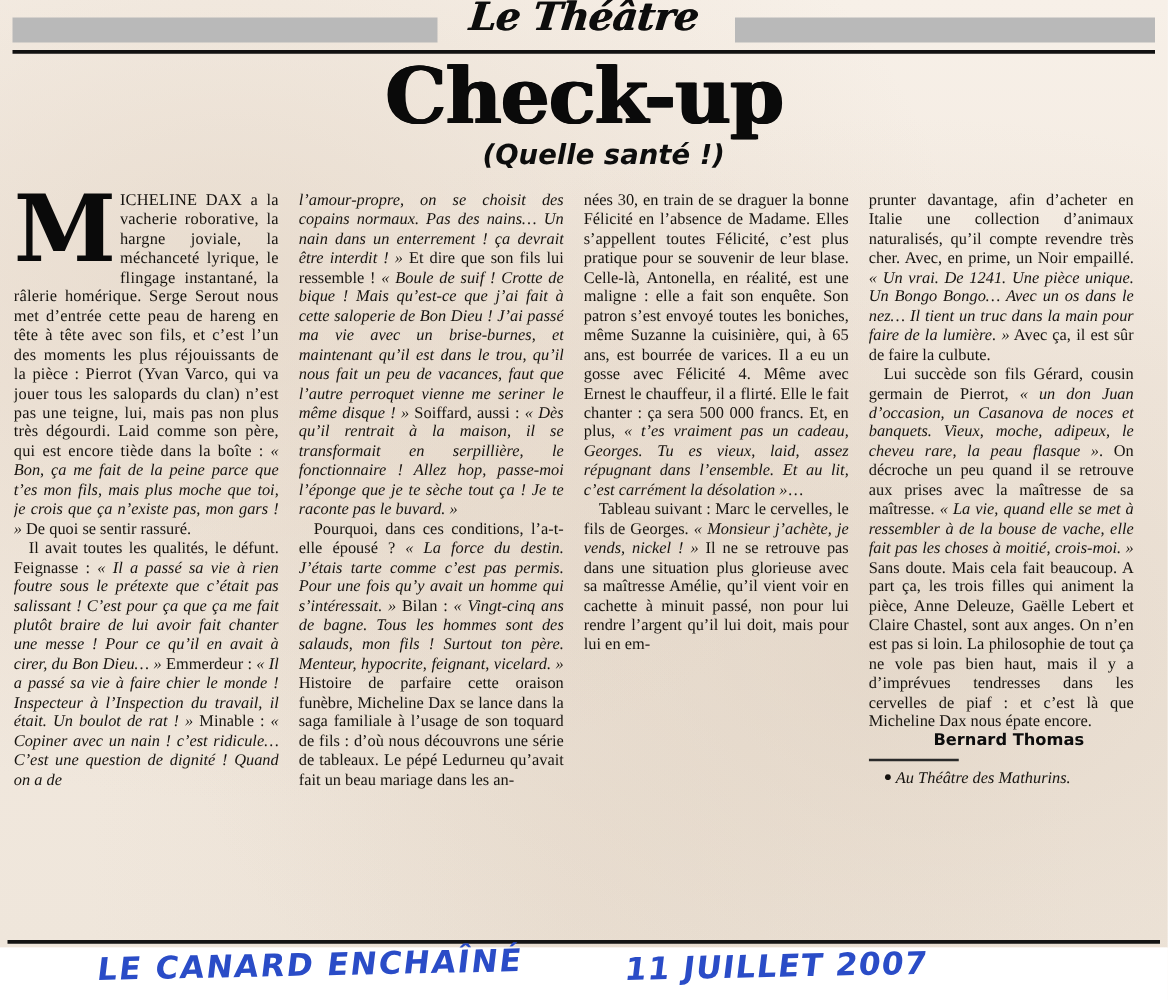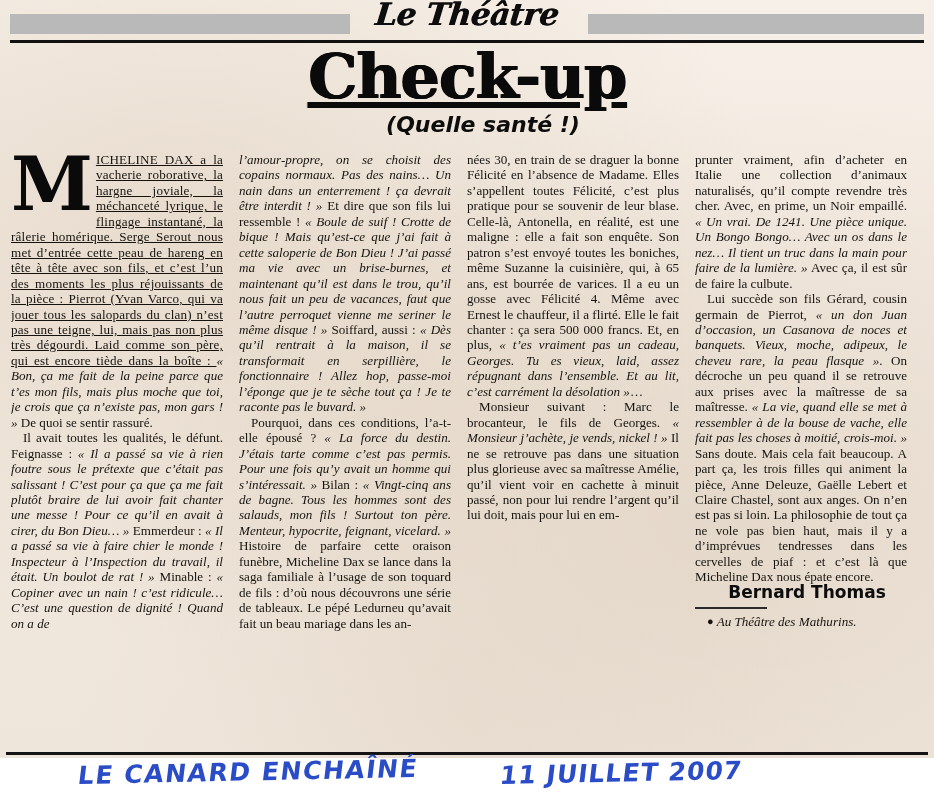--- a/index.html
+++ b/index.html
@@ -72,21 +72,20 @@
     left: 0; top: 44px;
     width: 934px;
     text-align: center;
     font-family: "DejaVu Serif", serif;
     font-weight: bold;
     font-size: 62px;
     line-height: 66px;
     letter-spacing: -1px;
     color: #0a0a0a;
     text-shadow: 1px 0 0 #0a0a0a, -0.5px 0 0 #0a0a0a;
-    text-decoration: underline;
   }
   #subhead {
     position: absolute;
     left: 16px; top: 112px;
     width: 934px;
     text-align: center;
     font-family: "DejaVu Sans", sans-serif;
     font-weight: bold;
     font-style: italic;
     font-size: 22px;
@@ -109,40 +108,40 @@
     line-height: 15.45px;
     text-align: justify;
     text-justify: inter-word;
     color: #16130f;
     hyphens: manual;
     overflow: hidden;
   }
   .col p { margin: 0; text-indent: 12px; }
   .col p.first { text-indent: 0; }
   .col i, .col em { }
-  .caps { letter-spacing: 0.2px; text-decoration: underline; }
+  .caps { letter-spacing: 0.2px; }
 
   
   .dropcap {
     float: left;
     font-family: "DejaVu Serif", serif;
     font-weight: bold;
     font-size: 74px;
     line-height: 60px;
     margin: 2px 3px 0 0;
     color: #0a0a0a;
   }
 
   
   .byline {
     margin-top: 3px;
     text-align: center;
     font-family: "DejaVu Sans", sans-serif;
     font-weight: bold;
-    font-size: 17px;
+    font-size: 13px;
     text-indent: 0;
     color: #0d0d0d;
   }
   .byline-rule {
     width: 72px;
     height: 1.6px;
     background: #2a2a2a;
     margin: 7px 0 5px 0;
   }
   .venue {
@@ -210,25 +209,25 @@
       <p><span>Il avait toutes les qualités, le défunt. Feignasse : </span><i>« Il a passé sa vie à rien foutre sous le prétexte que c’était pas salissant ! C’est pour ça que ça me fait plutôt braire de lui avoir fait chanter une messe ! Pour ce qu’il en avait à cirer, du Bon Dieu… »</i><span> Emmerdeur : </span><i>« Il a passé sa vie à faire chier le monde ! Inspecteur à l’Inspection du travail, il était. Un boulot de rat ! »</i><span> Minable : </span><i>« Copiner avec un nain ! c’est ridicule… C’est une question de dignité ! Quand on a de</i></p>
     </div>
 
     <div class="col">
       <p class="first"><i>l’amour-propre, on se choisit des copains normaux. Pas des nains… Un nain dans un enterrement ! ça devrait être interdit ! »</i><span> Et dire que son fils lui ressemble ! </span><i>« Boule de suif ! Crotte de bique ! Mais qu’est-ce que j’ai fait à cette saloperie de Bon Dieu ! J’ai passé ma vie avec un brise-burnes, et maintenant qu’il est dans le trou, qu’il nous fait un peu de vacances, faut que l’autre perroquet vienne me seriner le même disque ! »</i><span> Soiffard, aussi : </span><i>« Dès qu’il rentrait à la maison, il se transformait en serpillière, le fonctionnaire ! Allez hop, passe-moi l’éponge que je te sèche tout ça ! Je te raconte pas le buvard. »</i></p>
       <p><span>Pourquoi, dans ces conditions, l’a-t-elle épousé ? </span><i>« La force du destin. J’étais tarte comme c’est pas permis. Pour une fois qu’y avait un homme qui s’intéressait. »</i><span> Bilan : </span><i>« Vingt-cinq ans de bagne. Tous les hommes sont des salauds, mon fils ! Surtout ton père. Menteur, hypocrite, feignant, vicelard. »</i><span> Histoire de parfaire cette oraison funèbre, Micheline Dax se lance dans la saga familiale à l’usage de son toquard de fils : d’où nous découvrons une série de tableaux. Le pépé Ledurneu qu’avait fait un beau mariage dans les an-</span></p>
     </div>
 
     <div class="col">
       <p class="first"><span>nées 30, en train de se draguer la bonne Félicité en l’absence de Madame. Elles s’appellent toutes Félicité, c’est plus pratique pour se souvenir de leur blase. Celle-là, Antonella, en réalité, est une maligne : elle a fait son enquête. Son patron s’est envoyé toutes les boniches, même Suzanne la cuisinière, qui, à 65 ans, est bourrée de varices. Il a eu un gosse avec Félicité 4. Même avec Ernest le chauffeur, il a flirté. Elle le fait chanter : ça sera 500 000 francs. Et, en plus, </span><i>« t’es vraiment pas un cadeau, Georges. Tu es vieux, laid, assez répugnant dans l’ensemble. Et au lit, c’est carrément la désolation »</i><span>…</span></p>
-      <p><span>Monsieur suivant : Marc le brocanteur, le fils de Georges. </span><i>« Monsieur j’achète, je vends, nickel ! »</i><span> Il ne se retrouve pas dans une situation plus glorieuse avec sa maîtresse Amélie, qu’il vient voir en cachette à minuit passé, non pour lui rendre l’argent qu’il lui doit, mais pour lui en em-</span></p>
-    </div>
-
-    <div class="col">
-      <p class="first"><span>prunter vraiment, afin d’acheter en Italie une collection d’animaux naturalisés, qu’il compte revendre très cher. Avec, en prime, un Noir empaillé. </span><i>« Un vrai. De 1241. Une pièce unique. Un Bongo Bongo… Avec un os dans le nez… Il tient un truc dans la main pour faire de la lumière. »</i><span> Avec ça, il est sûr de faire la culbute.</span></p>
+      <p><span>Tableau suivant : Marc le cervelles, le fils de Georges. </span><i>« Monsieur j’achète, je vends, nickel ! »</i><span> Il ne se retrouve pas dans une situation plus glorieuse avec sa maîtresse Amélie, qu’il vient voir en cachette à minuit passé, non pour lui rendre l’argent qu’il lui doit, mais pour lui en em-</span></p>
+    </div>
+
+    <div class="col">
+      <p class="first"><span>prunter davantage, afin d’acheter en Italie une collection d’animaux naturalisés, qu’il compte revendre très cher. Avec, en prime, un Noir empaillé. </span><i>« Un vrai. De 1241. Une pièce unique. Un Bongo Bongo… Avec un os dans le nez… Il tient un truc dans la main pour faire de la lumière. »</i><span> Avec ça, il est sûr de faire la culbute.</span></p>
       <p><span>Lui succède son fils Gérard, cousin germain de Pierrot, </span><i>« un don Juan d’occasion, un Casanova de noces et banquets. Vieux, moche, adipeux, le cheveu rare, la peau flasque »</i><span>. On décroche un peu quand il se retrouve aux prises avec la maîtresse de sa maîtresse. </span><i>« La vie, quand elle se met à ressembler à de la bouse de vache, elle fait pas les choses à moitié, crois-moi. »</i><span> Sans doute. Mais cela fait beaucoup. A part ça, les trois filles qui animent la pièce, Anne Deleuze, Gaëlle Lebert et Claire Chastel, sont aux anges. On n’en est pas si loin. La philosophie de tout ça ne vole pas bien haut, mais il y a d’imprévues tendresses dans les cervelles de piaf : et c’est là que Micheline Dax nous épate encore.</span></p>
       <p class="byline">Bernard Thomas</p>
       <div class="byline-rule"></div>
       <p class="venue"><span class="bullet">●</span><span>Au Théâtre des Mathurins.</span></p>
     </div>
 
   </div>
 
   <div id="bottom-rule"></div>
 </div>

